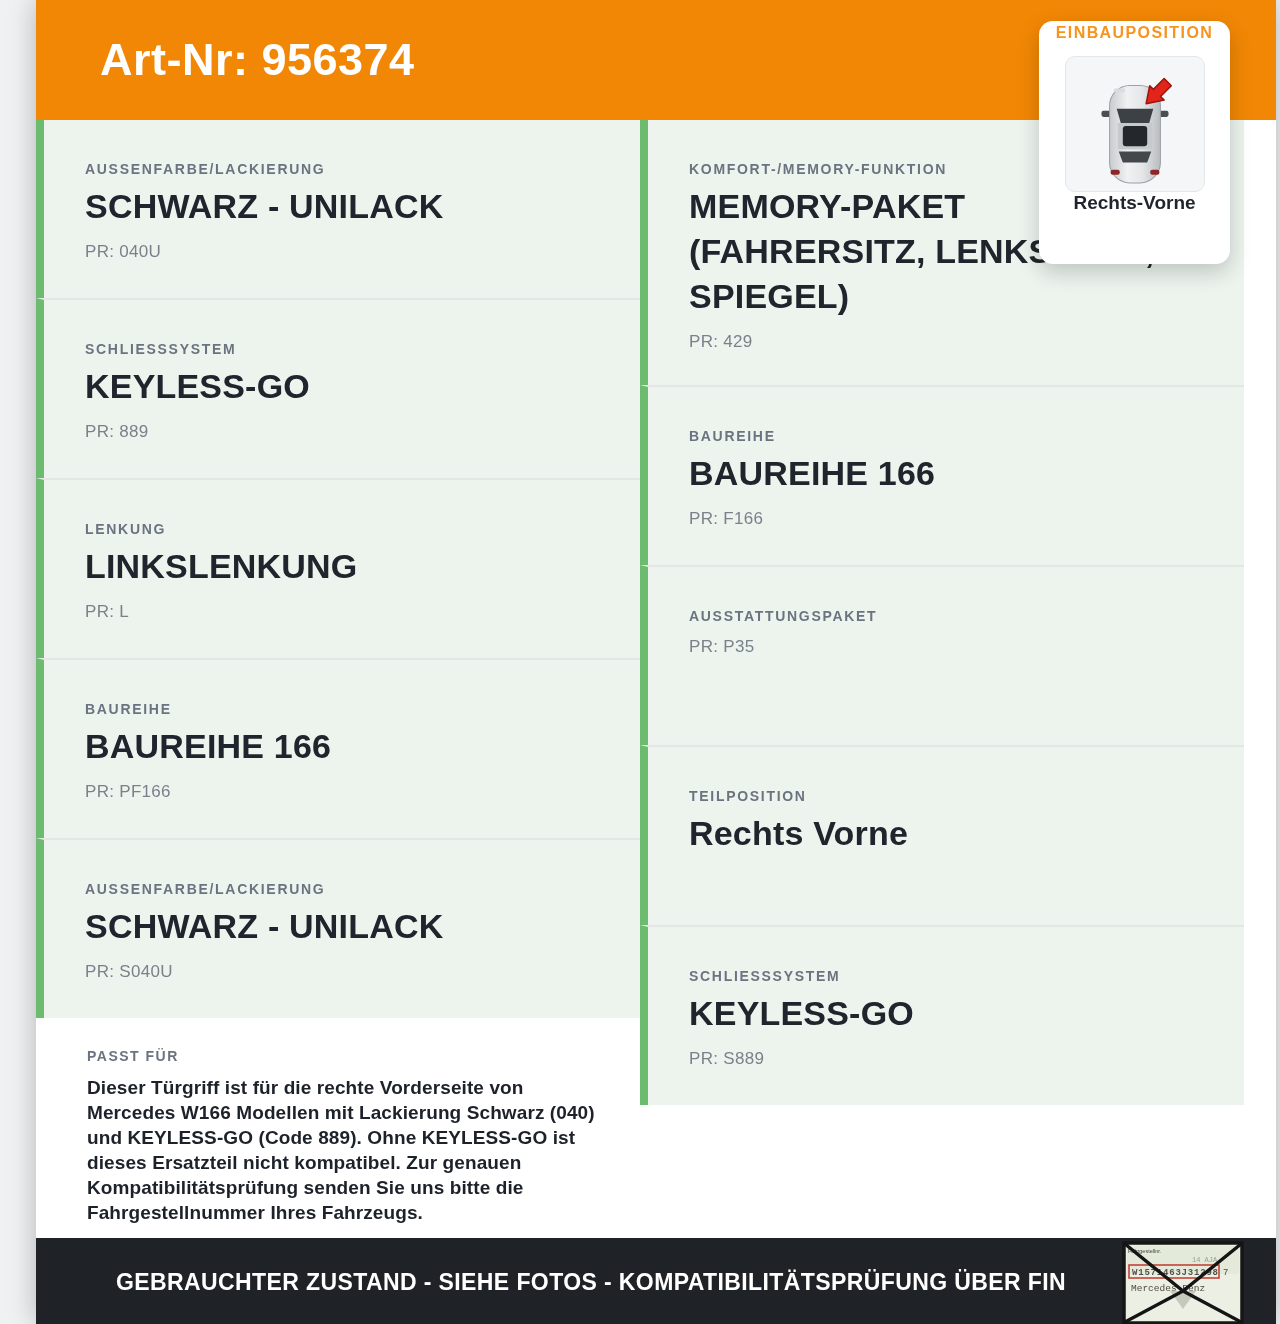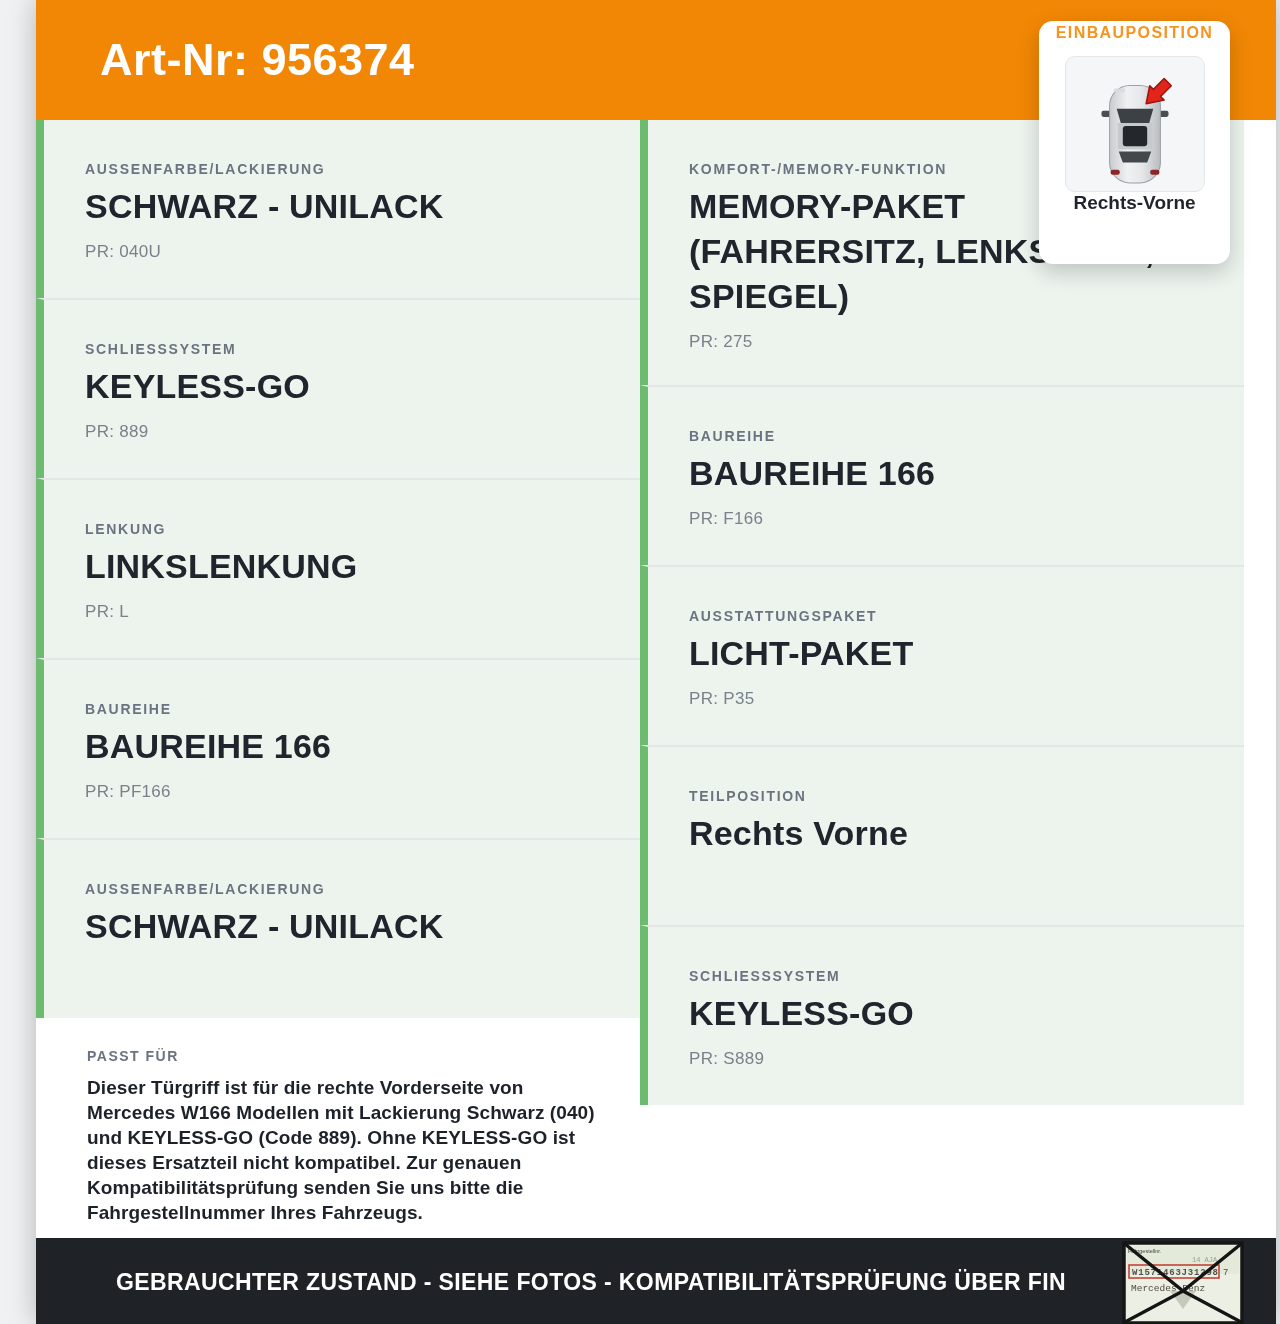--- a/index.html
+++ b/index.html
@@ -127,41 +127,41 @@
           <div class="card-code">PR: L</div>
         </div>
         <div class="card">
           <div class="card-label">BAUREIHE</div>
           <div class="card-value">BAUREIHE 166</div>
           <div class="card-code">PR: PF166</div>
         </div>
         <div class="card">
           <div class="card-label">AUSSENFARBE/LACKIERUNG</div>
           <div class="card-value">SCHWARZ - UNILACK</div>
+          <div class="card-code">PR: S040U</div>
         </div>
         <div class="info">
           <div class="card-label">PASST FÜR</div>
           <div class="info-text">Dieser Türgriff ist für die rechte Vorderseite von Mercedes W166 Modellen mit Lackierung Schwarz (040) und KEYLESS-GO (Code 889). Ohne KEYLESS-GO ist dieses Ersatzteil nicht kompatibel. Zur genauen Kompatibilitätsprüfung senden Sie uns bitte die Fahrgestellnummer Ihres Fahrzeugs.</div>
         </div>
       </div>
 
       <div class="col">
         <div class="card tall">
           <div class="card-label">KOMFORT-/MEMORY-FUNKTION</div>
           <div class="card-value">MEMORY-PAKET (FAHRERSITZ, LENKSÄULE, SPIEGEL)</div>
-          <div class="card-code">PR: 275</div>
+          <div class="card-code">PR: 429</div>
         </div>
         <div class="card">
           <div class="card-label">BAUREIHE</div>
           <div class="card-value">BAUREIHE 166</div>
           <div class="card-code">PR: F166</div>
         </div>
         <div class="card">
           <div class="card-label">AUSSTATTUNGSPAKET</div>
-          <div class="card-value">LICHT-PAKET</div>
           <div class="card-code">PR: P35</div>
         </div>
         <div class="card">
           <div class="card-label">TEILPOSITION</div>
           <div class="card-value">Rechts Vorne</div>
         </div>
         <div class="card">
           <div class="card-label">SCHLIESSSYSTEM</div>
           <div class="card-value">KEYLESS-GO</div>
           <div class="card-code">PR: S889</div>

